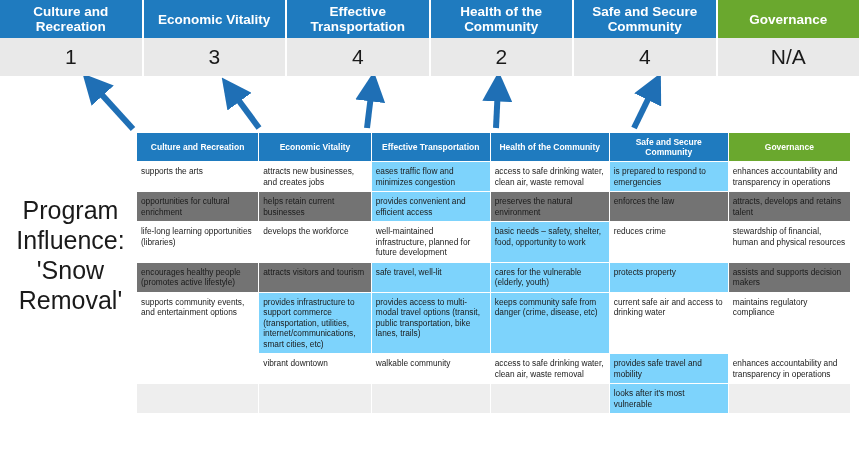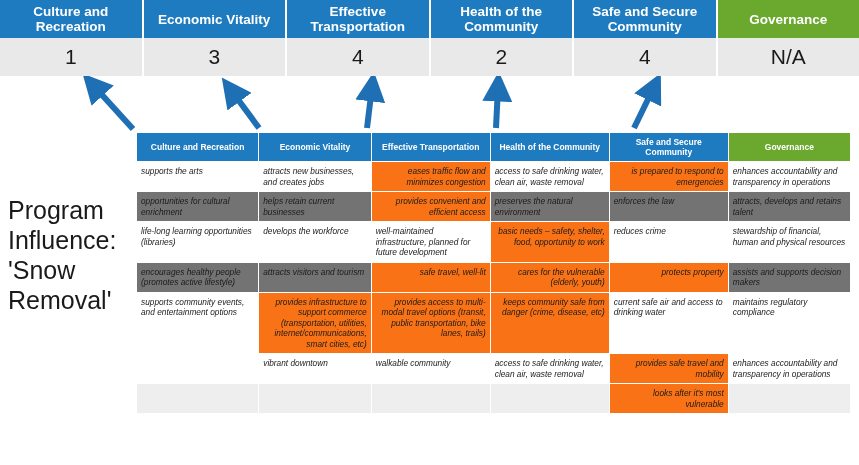--- a/index.html
+++ b/index.html
@@ -77,21 +77,21 @@
 
   
   #caption {
     position: absolute;
     left: 8px;
     top: 195px;
     width: 125px;
     font-size: 25px;
     line-height: 30px;
     color: #1a1a1a;
-    text-align: left;
+    text-align: center;
   }
 
   
   #matrix {
     position: absolute;
     left: 136px;
     top: 132px;
     width: 715px;
     border-collapse: collapse;
     table-layout: fixed;
@@ -121,29 +121,27 @@
 
   #matrix td {
     font-size: 8.3px;
     line-height: 10.5px;
     color: #1a1a1a;
     vertical-align: top;
     padding: 4px 4px;
     box-sizing: border-box;
     border: 1px solid #ffffff;
     background: #ffffff;
-    font-style: italic;
   }
   #matrix tr.alt td {
     background: #737373;
   }
   #matrix td.hl,
   #matrix tr.alt td.hl {
-    background: #f97316;
-    text-align: right;
+    background: #7dd3fc;
   }
   #matrix td.empty {
     background: #ffffff;
   }
   #matrix tr.alt td.empty {
     background: #eeeeee;
   }
 </style>
 </head>
 <body>

